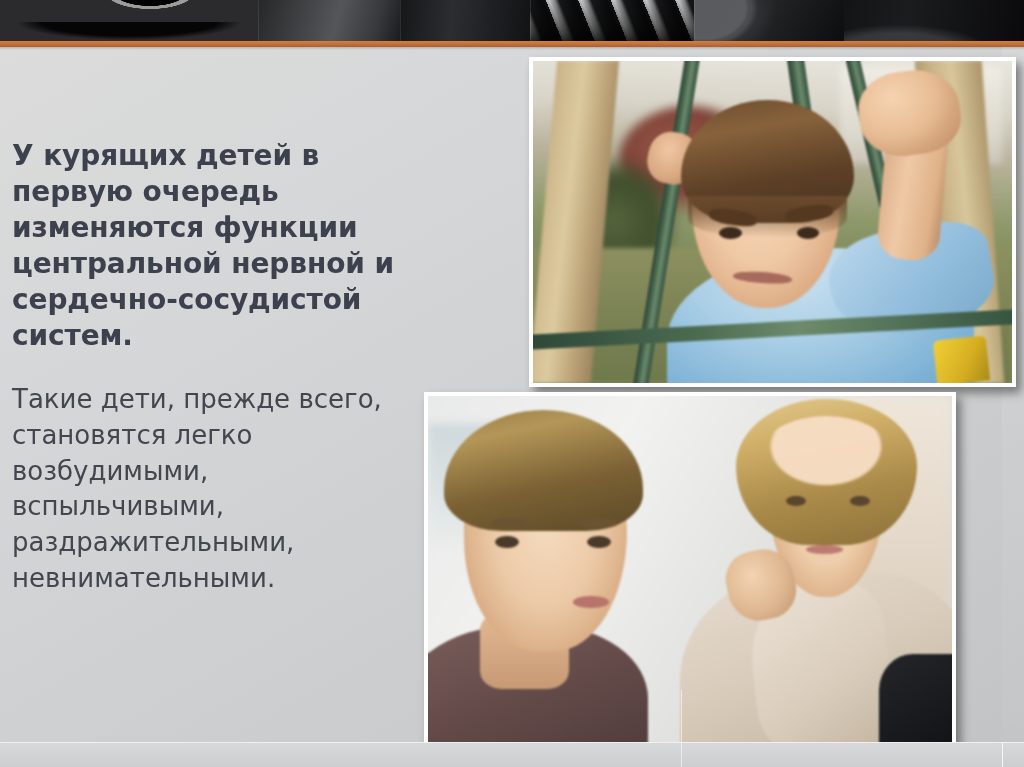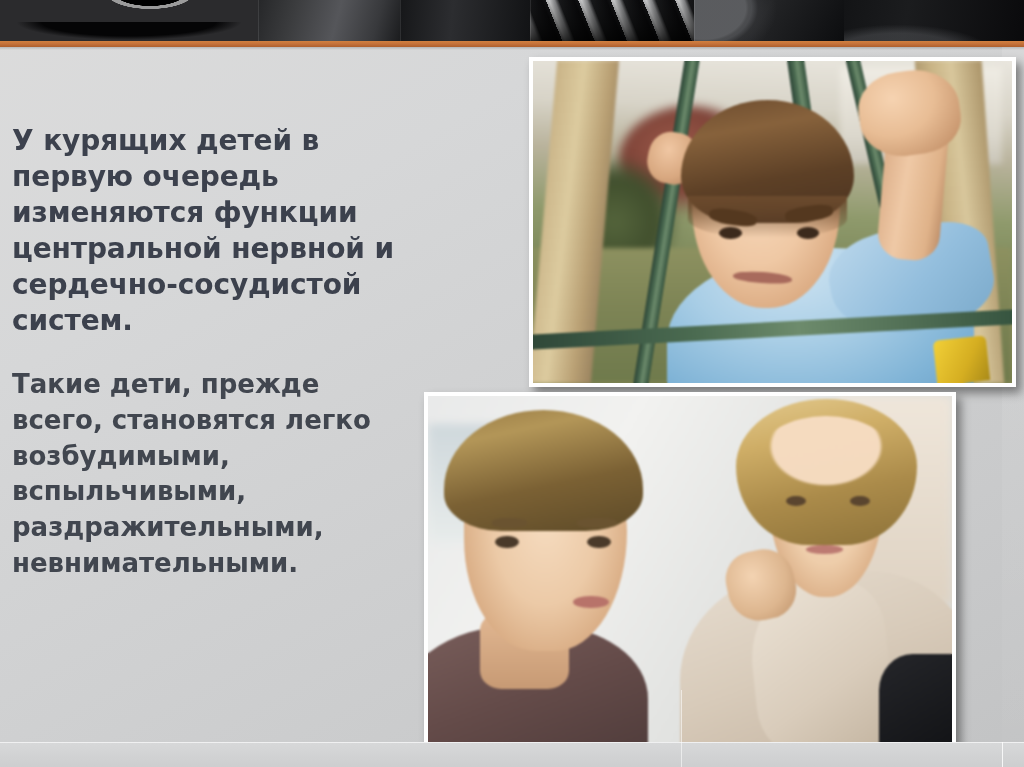--- a/index.html
+++ b/index.html
@@ -160,35 +160,35 @@
     top: 47px;
     width: 1024px;
     height: 3px;
     background: linear-gradient(180deg, rgba(0,0,0,0.16), rgba(0,0,0,0));
   }
 
   
   .text-col {
     position: absolute;
     left: 12px;
-    top: 123px;
+    top: 138px;
     width: 400px;
     color: #3c414d;
   }
   .para-bold {
     margin: 0;
     font-size: 28px;
     font-weight: bold;
     line-height: 1.285;
     letter-spacing: -0.1px;
   }
   .para-normal {
     margin: 28px 0 0 0;
     font-size: 26px;
-    font-weight: bold;
+    font-weight: normal;
     line-height: 1.38;
     color: #41464f;
   }
 
   
   .photo {
     position: absolute;
     background: #ffffff;
     border: 4px solid #ffffff;
     box-shadow: 5px 6px 9px rgba(0,0,0,0.42);

